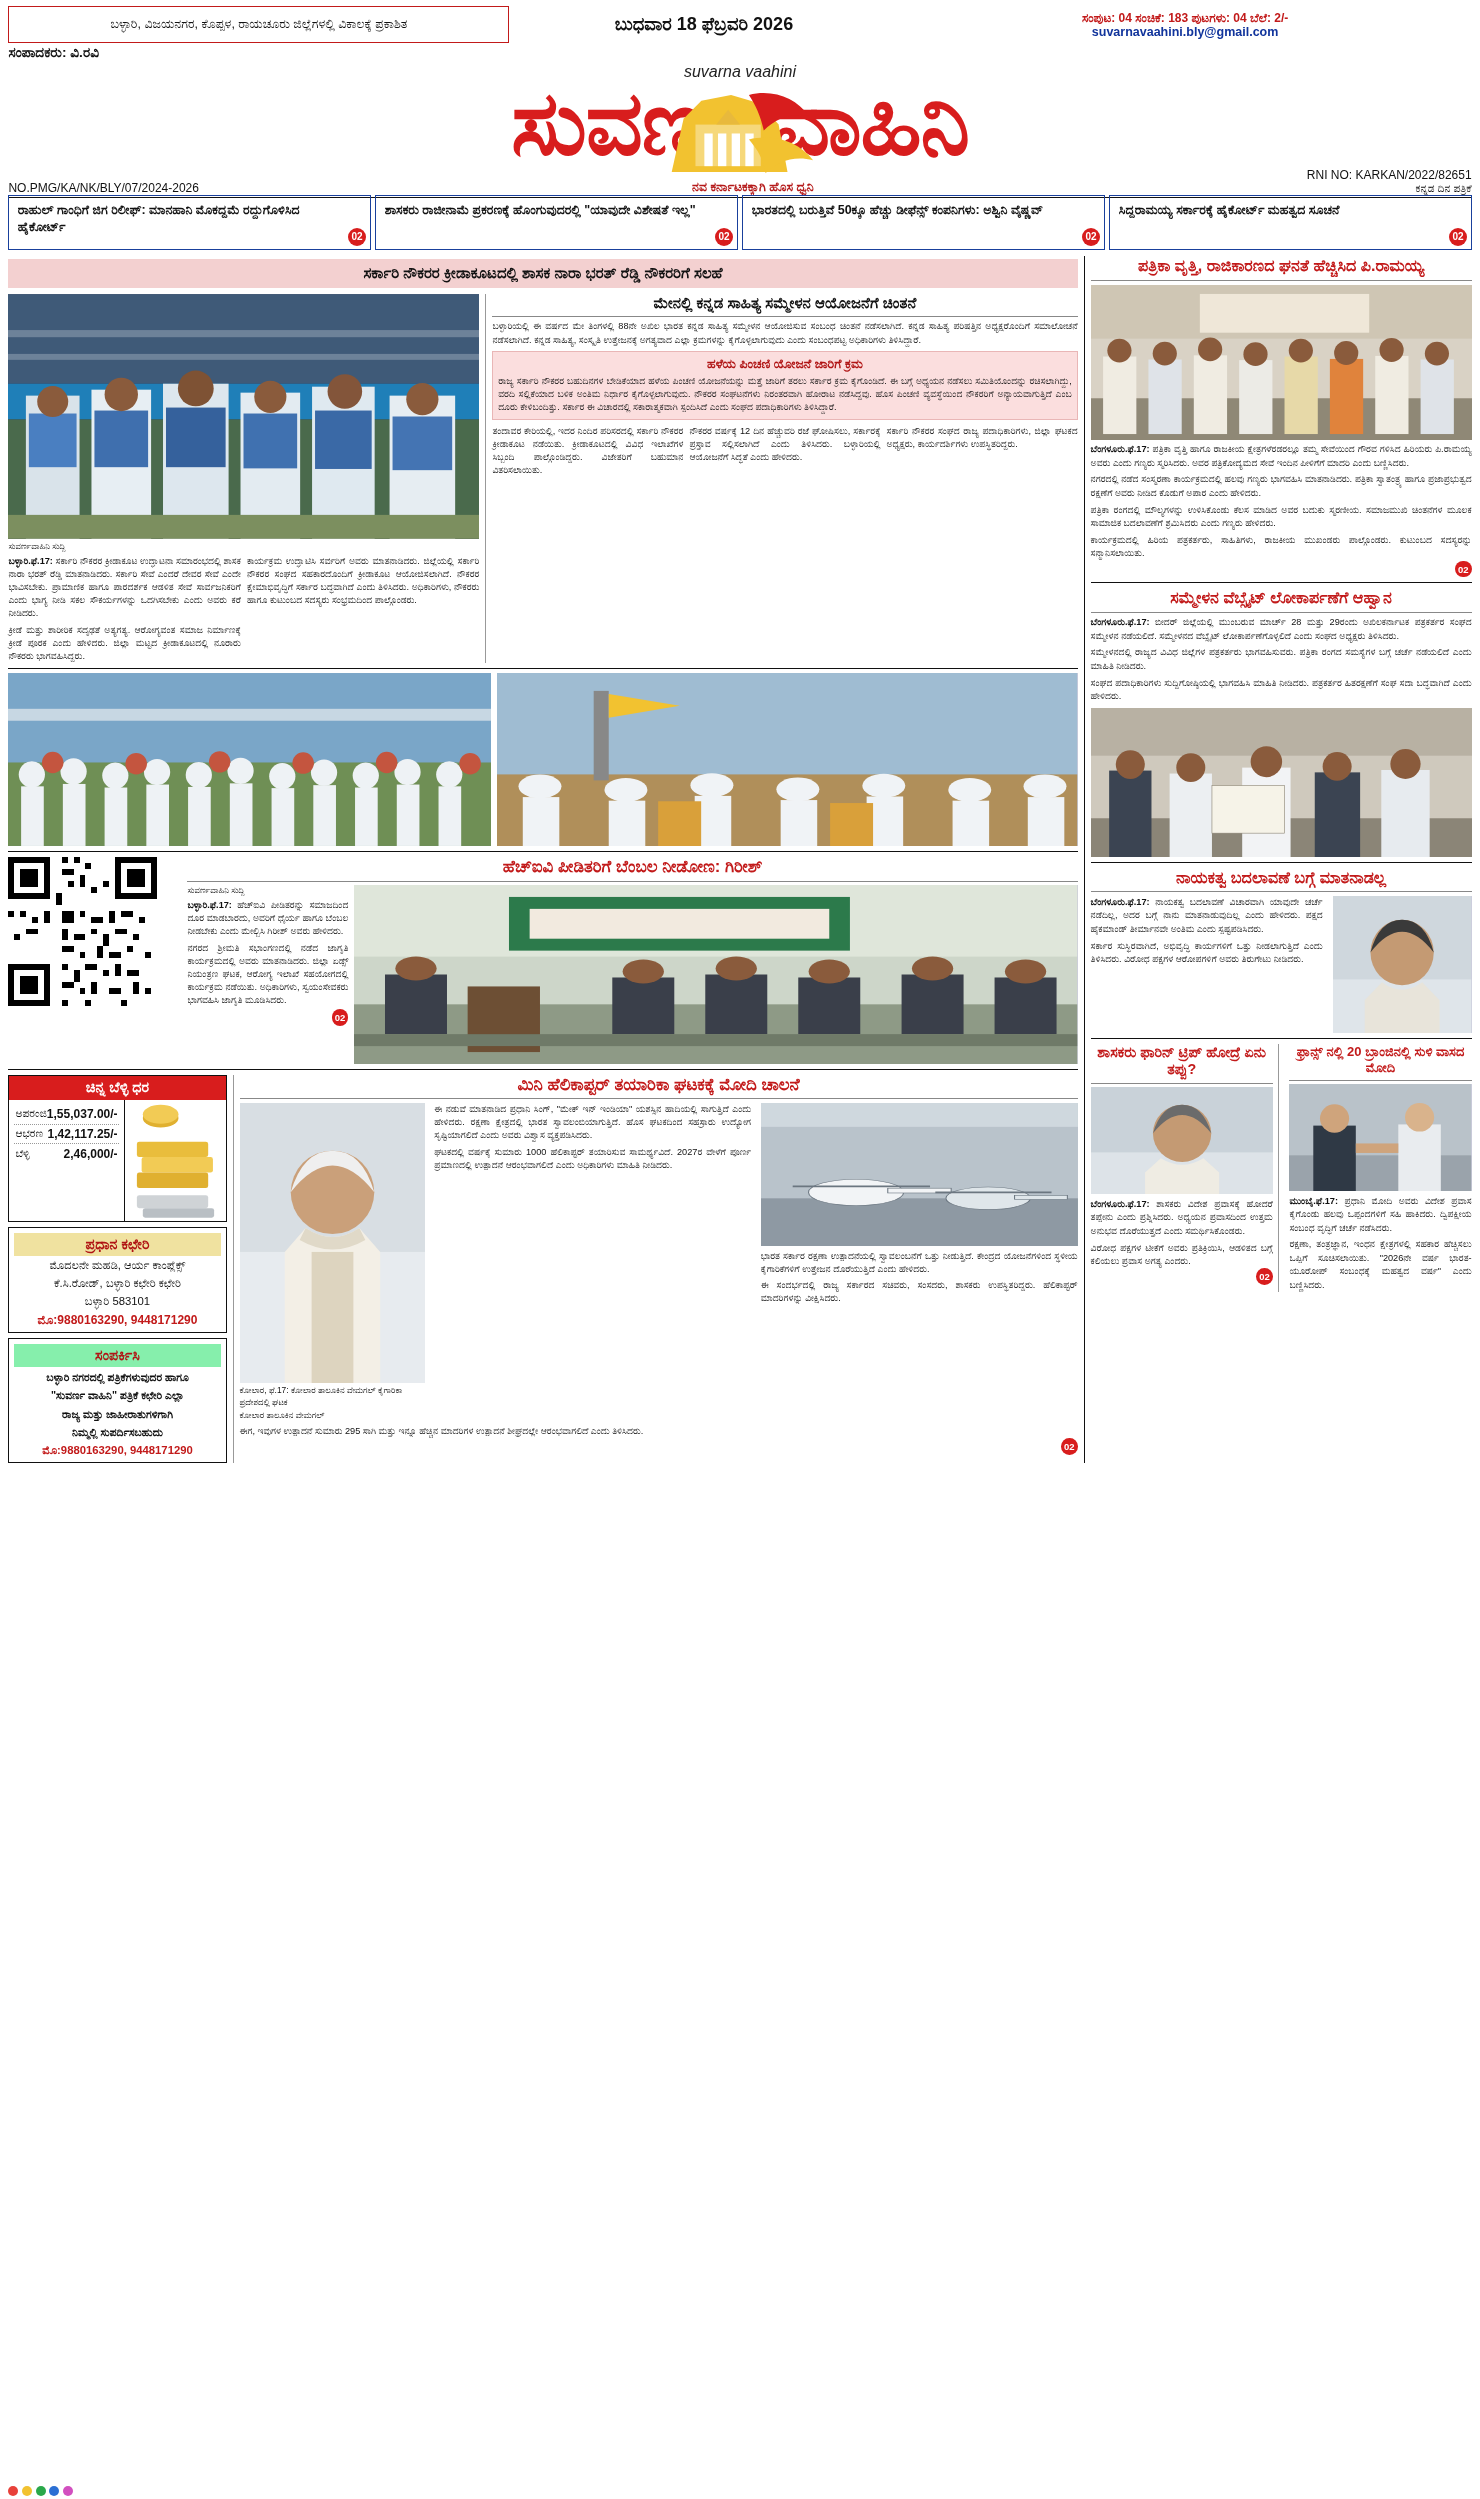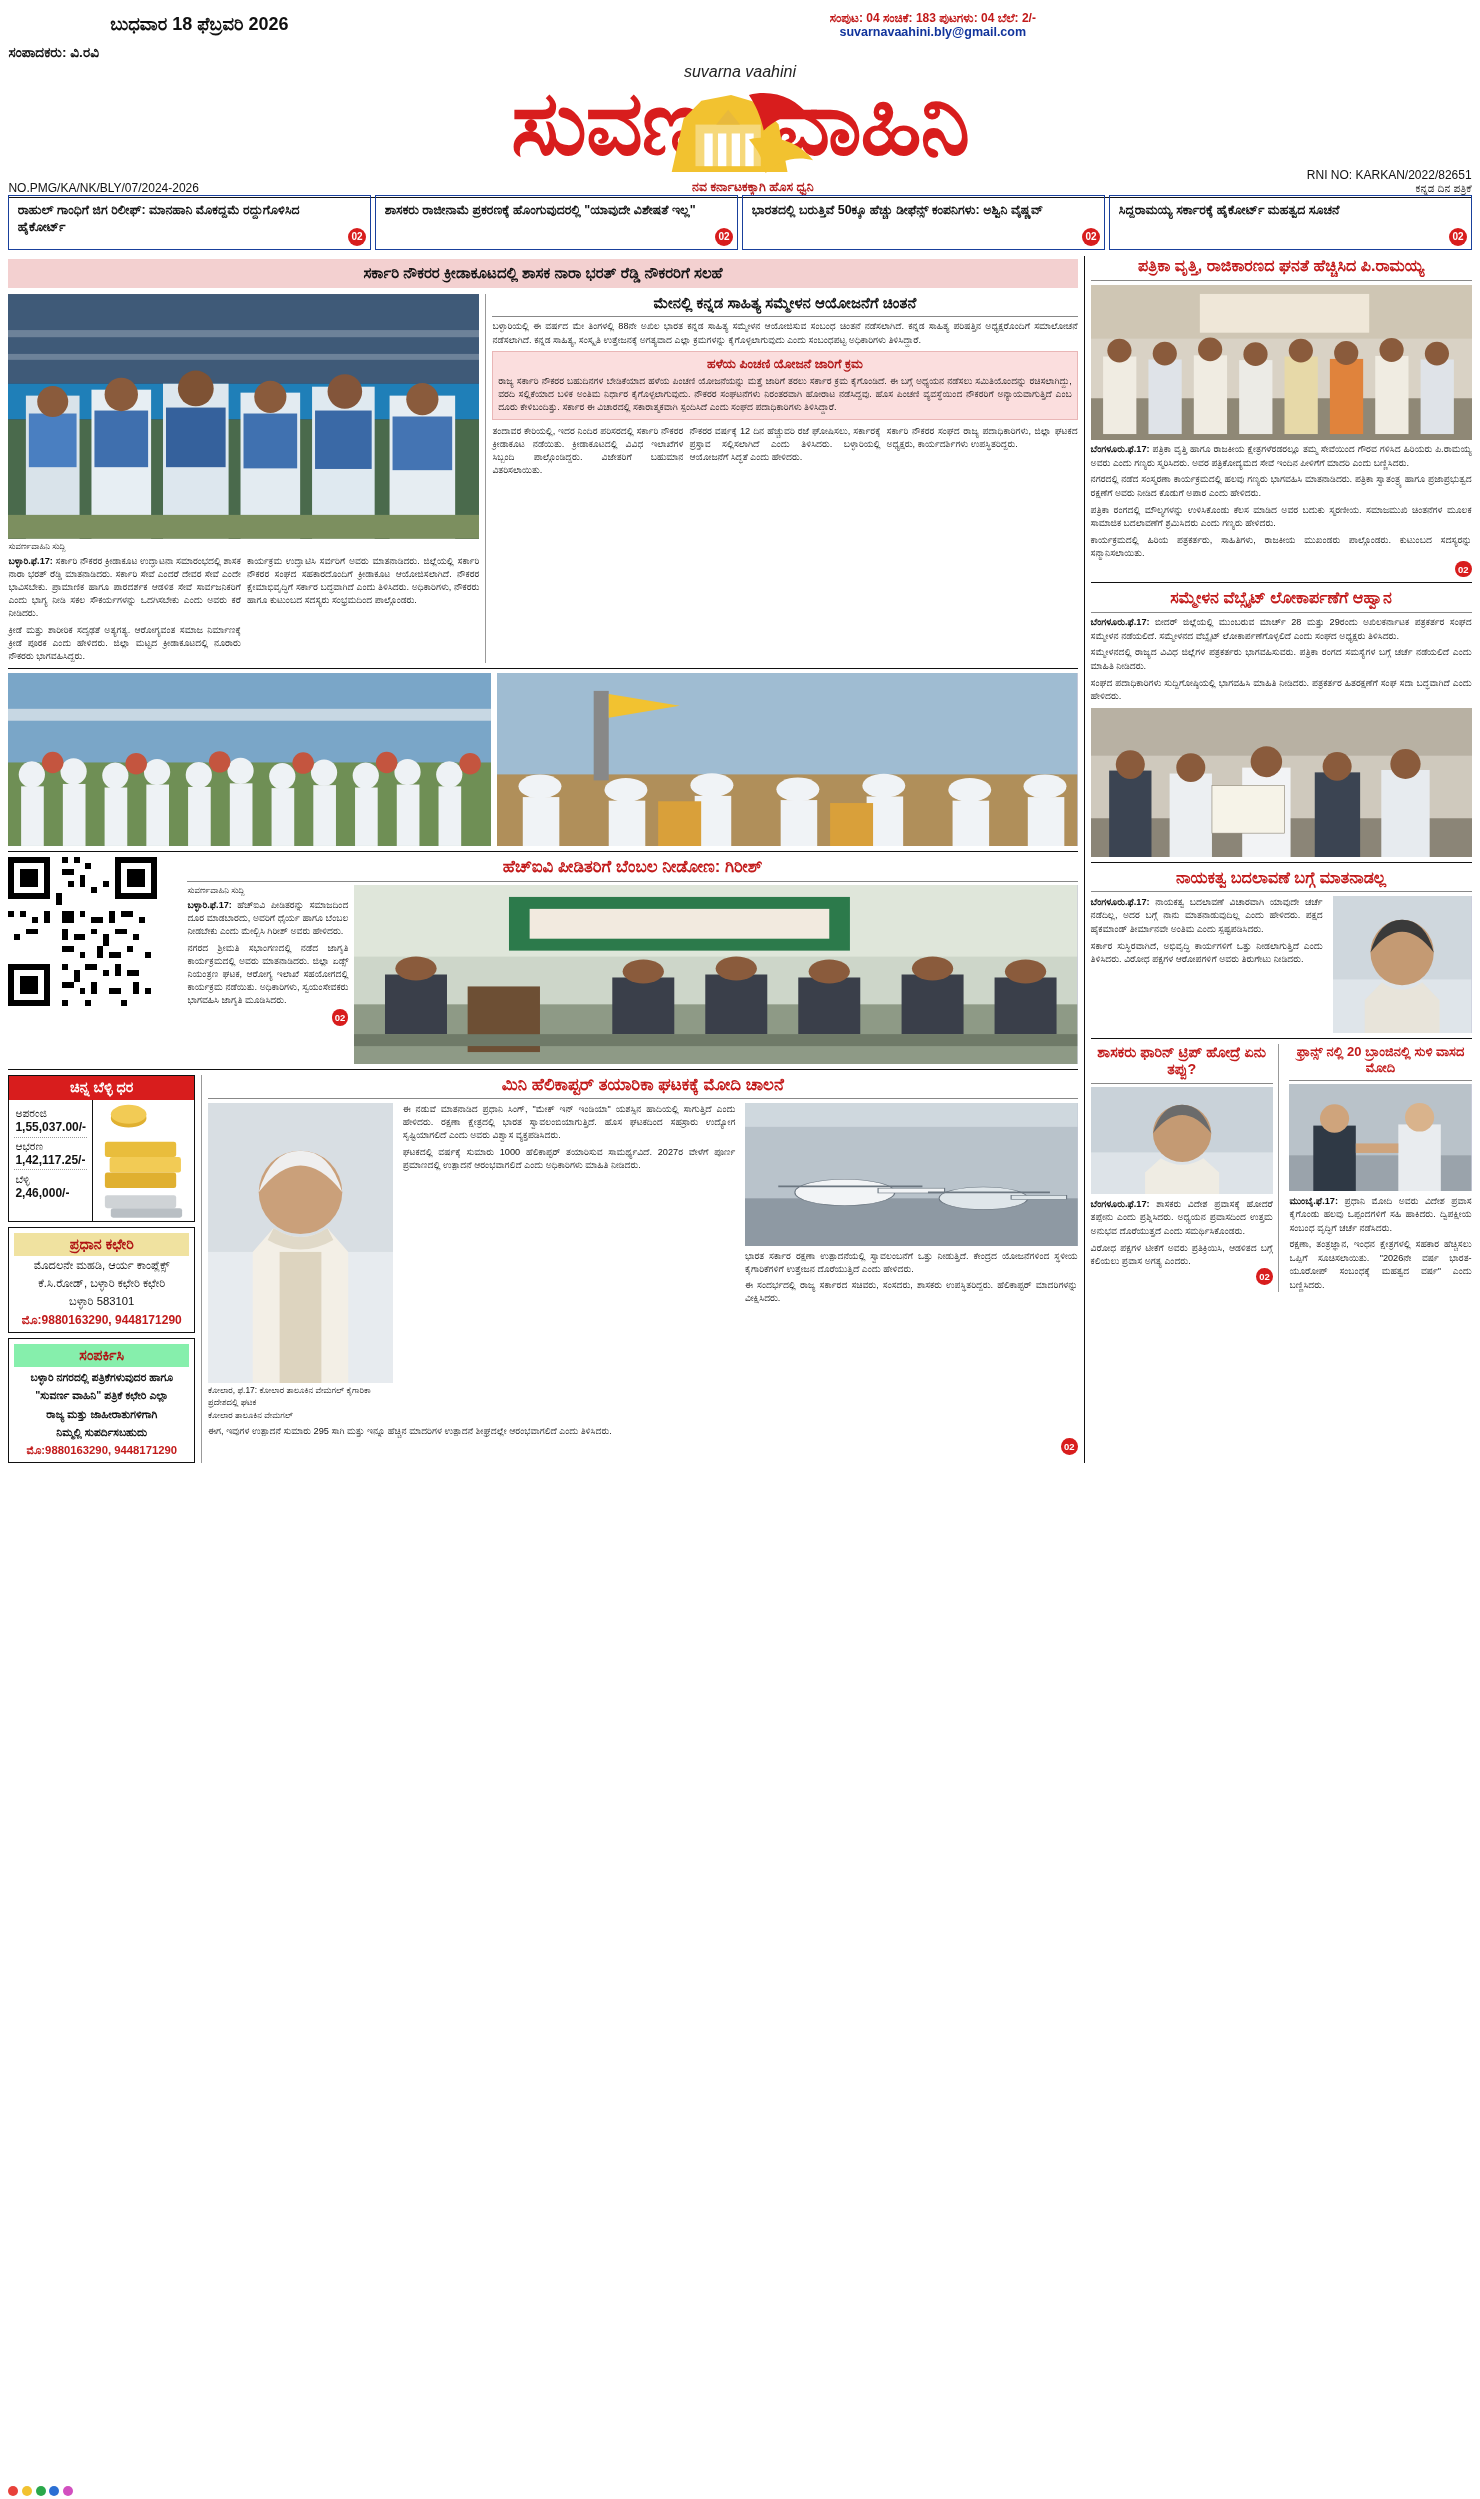--- a/index.html
+++ b/index.html
@@ -72,21 +72,21 @@
   .r-head { text-align:center; font-size:16px; font-weight:bold; color:#111; line-height:1.25; }
   .r-head.red { color:#c21a1a; }
   .r-body { font-size:9.2px; line-height:1.45; text-align:justify; }
 
   
   .goldbox { border:1.2px solid #111; }
   .goldbox .gb-title { background:#d81d1d; color:#fff; text-align:center; font-size:14.3px; font-weight:bold; padding:3.6px; }
   .goldtable { display:flex; }
   .goldtable .gt-left { flex:1 1 auto; padding:4.8px; }
   .goldtable .gt-right { flex:0 0 101px; border-left:0.6px solid #111; }
-  .goldrow { display:flex; justify-content:space-between; font-size:10.7px; padding:2.4px 1.2px; border-bottom:0.6px dotted #999;flex-direction:column; }
+  .goldrow { display:flex; justify-content:space-between; font-size:10.7px; padding:2.4px 1.2px; border-bottom:0.6px dotted #999; }
   .goldrow b { font-size:12px; }
 
   .dealerbox { border:1.2px solid #111; margin-top:4.8px; padding:4.8px; text-align:center; }
   .dealerbox .db-title { background:#f0e2a0; font-size:14.3px; font-weight:bold; padding:3px; color:#b01414; }
   .dealerbox .db-line { font-size:11.3px; line-height:1.4; margin-top:2.4px; }
   .dealerbox .db-phone { font-size:12px; font-weight:bold; color:#c21a1a; margin-top:3px; }
 
   .contactbox { border:1.2px solid #111; margin-top:4.8px; text-align:center; padding:4.8px; }
   .contactbox .cb-title { background:#86efac; font-size:14.3px; font-weight:bold; padding:3px; color:#b01414; }
   .contactbox .cb-line { font-size:10.7px; line-height:1.45; margin-top:3px;font-weight:bold; }
@@ -101,20 +101,21 @@
 
   .dots2 { position:absolute; left:459px; bottom:3.6px; display:flex; gap:3.6px; }
   .dots3 { position:absolute; left:960px; bottom:3.6px; display:flex; gap:3.6px; }
 </style>
 </head>
 <body>
 
 <div class="page">
 
   <div class="topstrip">
+    <div class="cell ts-left">ಬಳ್ಳಾರಿ, ವಿಜಯನಗರ, ಕೊಪ್ಪಳ, ರಾಯಚೂರು ಜಿಲ್ಲೆಗಳಲ್ಲಿ ವಿಕಾಲಕ್ಕೆ ಪ್ರಕಾಶಿತ</div>
     <div class="cell ts-mid">ಬುಧವಾರ 18 ಫೆಬ್ರವರಿ 2026</div>
     <div class="cell ts-right">
       <div class="r1">ಸಂಪುಟ: 04  ಸಂಚಿಕೆ: 183  ಪುಟಗಳು: 04  ಬೆಲೆ: 2/-</div>
       <div class="r2">suvarnavaahini.bly@gmail.com</div>
     </div>
   </div>
 
   <div class="editorline">ಸಂಪಾದಕರು: ವಿ.ರವಿ</div>
 
   <div class="masthead">

